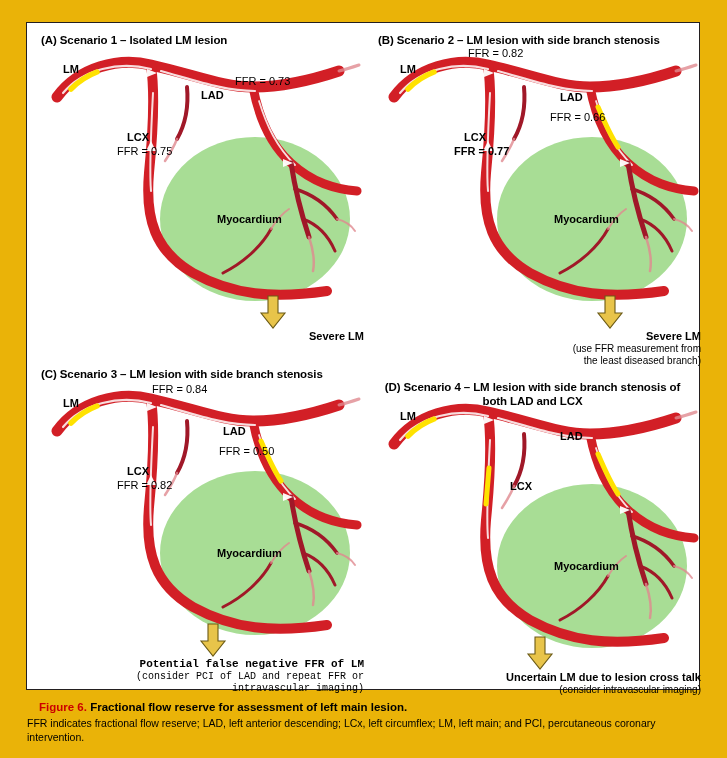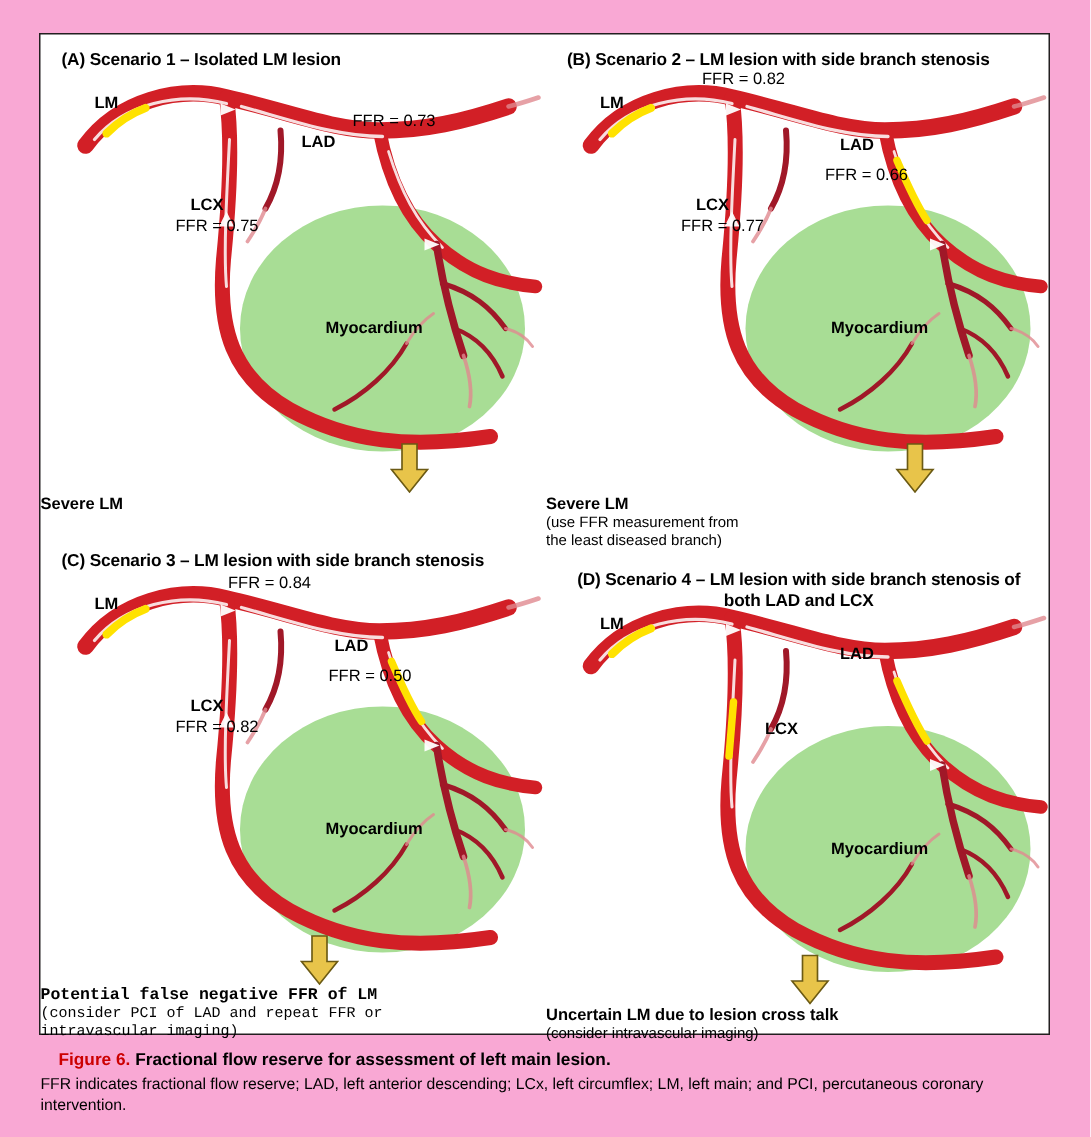--- a/index.html
+++ b/index.html
@@ -1,17 +1,17 @@
 <!DOCTYPE html>
 <html><head>
 <meta charset="utf-8">
 <style>
   html,body{margin:0;padding:0;background:#ffffff;}
   body{width:727px;height:758px;font-family:"Liberation Sans",sans-serif;color:#000;}
-  .page{position:relative;width:727px;height:758px;overflow:hidden;background:#f9a8d4;}
+  .page{position:relative;width:727px;height:758px;overflow:hidden;background:#eab308;}
 
   .figure-box{position:absolute;left:26px;top:22px;width:674px;height:668px;
               border:1.5px solid #231f20;background:#fff;box-sizing:border-box;}
 
   .panel{position:absolute;box-sizing:border-box;}
   .panel-a{left:0px;  top:0px;   width:337px;height:334px;}
   .panel-b{left:337px;top:0px;   width:337px;height:334px;}
   .panel-c{left:0px;  top:334px; width:337px;height:334px;}
   .panel-d{left:337px;top:347px; width:337px;height:334px;}
 
@@ -21,21 +21,21 @@
   .panel-b .panel-title{left:14px;top:10px;}
   .panel-c .panel-title{left:14px;top:10px;}
   .panel-d .panel-title{left:6px;top:10px;width:325px;text-align:center;}
 
   .art{position:absolute;left:0;top:0;width:337px;height:334px;}
 
   .lbl{position:absolute;font-size:11px;color:#000;line-height:13px;white-space:nowrap;}
   .lbl.b{font-weight:bold;}
   .lbl.myo{font-weight:bold;font-size:11px;}
 
-  .outcome{position:absolute;width:337px;text-align:left;left:0;}
+  .outcome{position:absolute;width:337px;text-align:right;left:0;}
   .outcome .main{font-size:11px;font-weight:bold;line-height:13px;}
   .outcome .sub{font-size:10px;font-weight:normal;line-height:12px;}
 
   .caption{position:absolute;left:27px;top:700px;width:678px;}
   .cap-line1{font-size:11.5px;font-weight:bold;line-height:15px;padding-left:12px;}
   .cap-fig{color:#cc0000;}
   .cap-line2{font-size:10.5px;line-height:14px;margin-top:1px;}
 </style>
 </head>
 <body>
@@ -141,21 +141,21 @@
           <polygon points="124,118 129,128 119,128"></polygon>
           <polygon points="256,136 266,140 256,144"></polygon>
         </g>
       </svg>
 
       <div class="lbl b" style="left:36px;top:40px;">LM</div>
       <div class="lbl" style="left:104px;top:24px;">FFR = 0.82</div>
       <div class="lbl b" style="left:196px;top:68px;">LAD</div>
       <div class="lbl" style="left:186px;top:88px;">FFR = 0.66</div>
       <div class="lbl b" style="left:100px;top:108px;">LCX</div>
-      <div class="lbl" style="left:90px;top:122px;">FFR = 0.77</div>
+      <div class="lbl" style="left:90px;top:122px;font-weight:bold;">FFR = 0.77</div>
       <div class="lbl myo" style="left:190px;top:190px;">Myocardium</div>
 
       <svg style="position:absolute;left:232px;top:272px;width:28px;height:34px;" viewBox="0 0 28 34">
         <polygon points="9,1 19,1 19,18 26,18 14,33 2,18 9,18" fill="#e8c44a" stroke="#6b5a14" stroke-width="1.1"></polygon>
       </svg>
       <div class="outcome" style="top:307px;">
         <div class="main">Severe LM</div>
         <div class="sub" style="white-space:pre-line;">(use FFR measurement from
 the least diseased branch)</div>
       </div>

